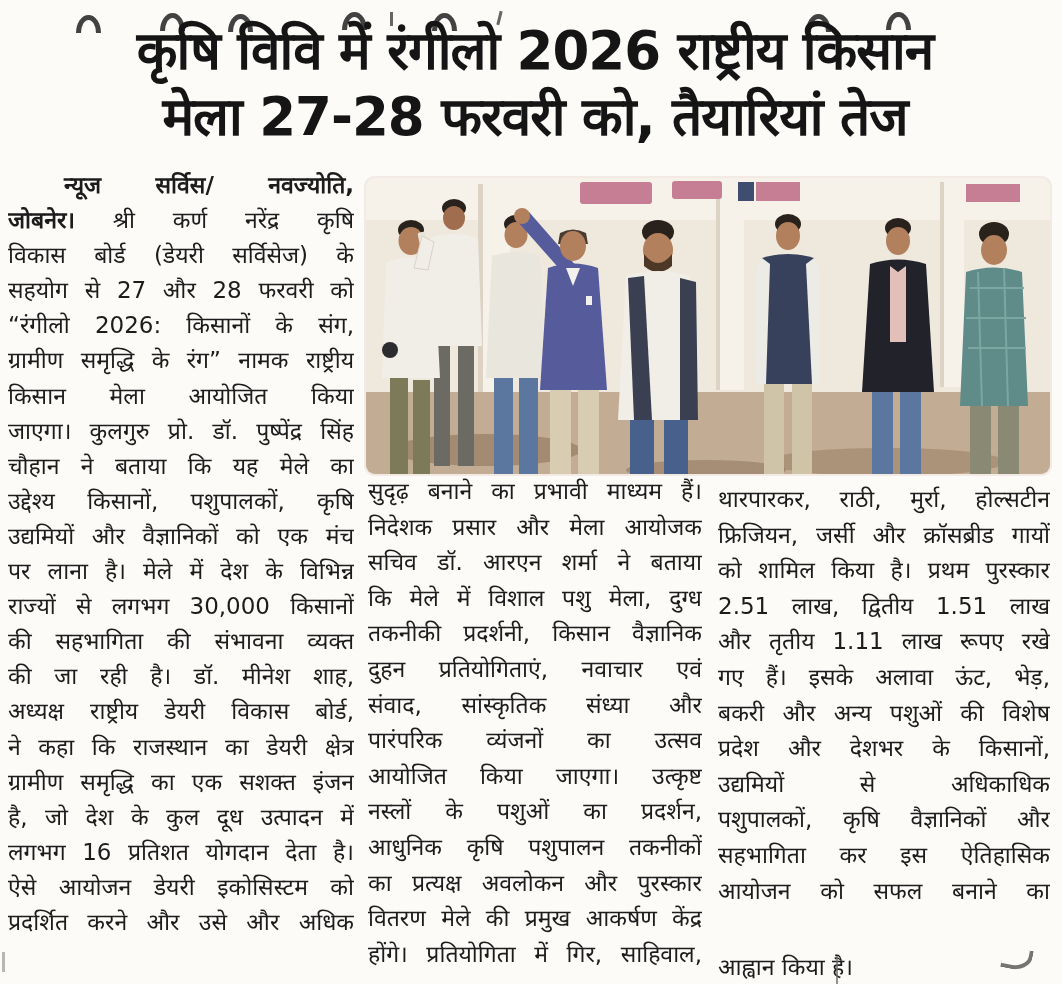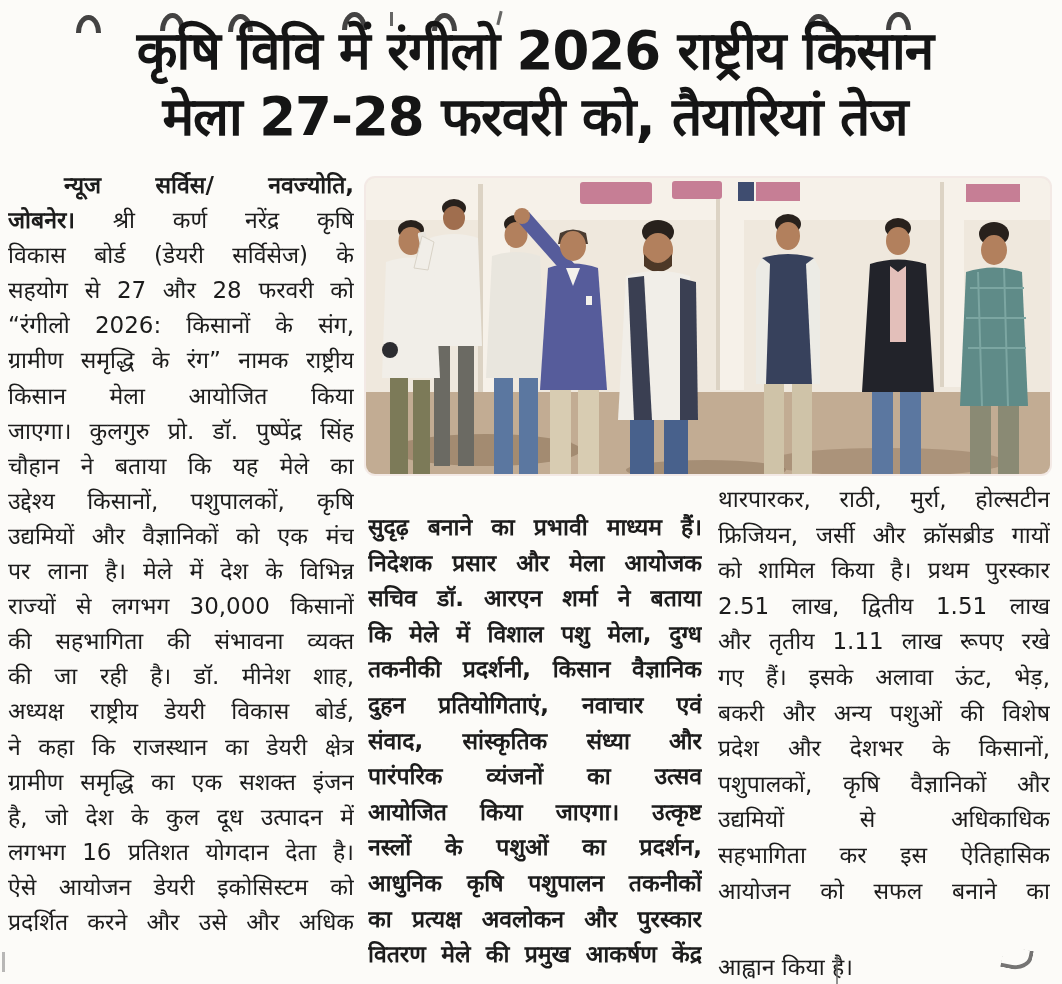--- a/index.html
+++ b/index.html
@@ -24,21 +24,21 @@
   
   .photo{
     position:absolute;left:366px;top:178px;width:684px;height:296px;margin:0;
     border-radius:9px;overflow:hidden;
     box-shadow:0 0 0 2px rgba(226,200,195,.35), inset 0 0 14px rgba(180,150,140,.25);
   }
   .photo svg{display:block;width:100%;height:100%;}
   
   .col{position:absolute;font-size:23px;color:#1c1c1c;}
   .col-left  {left:8px;  top:168px;width:346px;line-height:35.1px;}
-  .col-mid   {left:368px;top:510px;width:334px;line-height:35.6px;font-weight:bold;}
+  .col-mid   {left:368px;top:474px;width:334px;line-height:35.6px;}
   .col-right {left:718px;top:482px;width:332px;line-height:35.6px;}
   .jline{
     text-align:justify;text-align-last:justify;
     white-space:nowrap;overflow:hidden;
   }
   .jl-wrap .jline{white-space:nowrap;}
   .dateline-line{font-weight:700;}
   .indent{padding-left:56px;}
   .bold{font-weight:700;}
   .col-right .jl-wrap .jline:last-child{text-align-last:left;margin-top:41px;}
@@ -216,35 +216,36 @@
         <div class="jline">कि मेले में विशाल पशु मेला, दुग्ध</div>
         <div class="jline">तकनीकी प्रदर्शनी, किसान वैज्ञानिक</div>
         <div class="jline">दुहन प्रतियोगिताएं, नवाचार एवं</div>
         <div class="jline">संवाद, सांस्कृतिक संध्या और</div>
         <div class="jline">पारंपरिक व्यंजनों का उत्सव</div>
         <div class="jline">आयोजित किया जाएगा। उत्कृष्ट</div>
         <div class="jline">नस्लों के पशुओं का प्रदर्शन,</div>
         <div class="jline">आधुनिक कृषि पशुपालन तकनीकों</div>
         <div class="jline">का प्रत्यक्ष अवलोकन और पुरस्कार</div>
         <div class="jline">वितरण मेले की प्रमुख आकर्षण केंद्र</div>
+        <div class="jline">होंगे। प्रतियोगिता में गिर, साहिवाल,</div>
       </div>
   </div>
 
   <div class="col col-right">
     <div class="jl-wrap">
         <div class="jline">थारपारकर, राठी, मुर्रा, होल्सटीन</div>
         <div class="jline">फ्रिजियन, जर्सी और क्रॉसब्रीड गायों</div>
         <div class="jline">को शामिल किया है। प्रथम पुरस्कार</div>
         <div class="jline">2.51 लाख, द्वितीय 1.51 लाख</div>
         <div class="jline">और तृतीय 1.11 लाख रूपए रखे</div>
         <div class="jline">गए हैं। इसके अलावा ऊंट, भेड़,</div>
         <div class="jline">बकरी और अन्य पशुओं की विशेष</div>
         <div class="jline">प्रदेश और देशभर के किसानों,</div>
+        <div class="jline">उद्यमियों से अधिकाधिक</div>
         <div class="jline">पशुपालकों, कृषि वैज्ञानिकों और</div>
-        <div class="jline">उद्यमियों से अधिकाधिक</div>
         <div class="jline">सहभागिता कर इस ऐतिहासिक</div>
         <div class="jline">आयोजन को सफल बनाने का</div>
         <div class="jline">आह्वान किया है।</div>
       </div>
   </div>
 
   <span class="b-line"></span>
   <span class="b-curve"></span>
   <span class="l-tick"></span>
 

